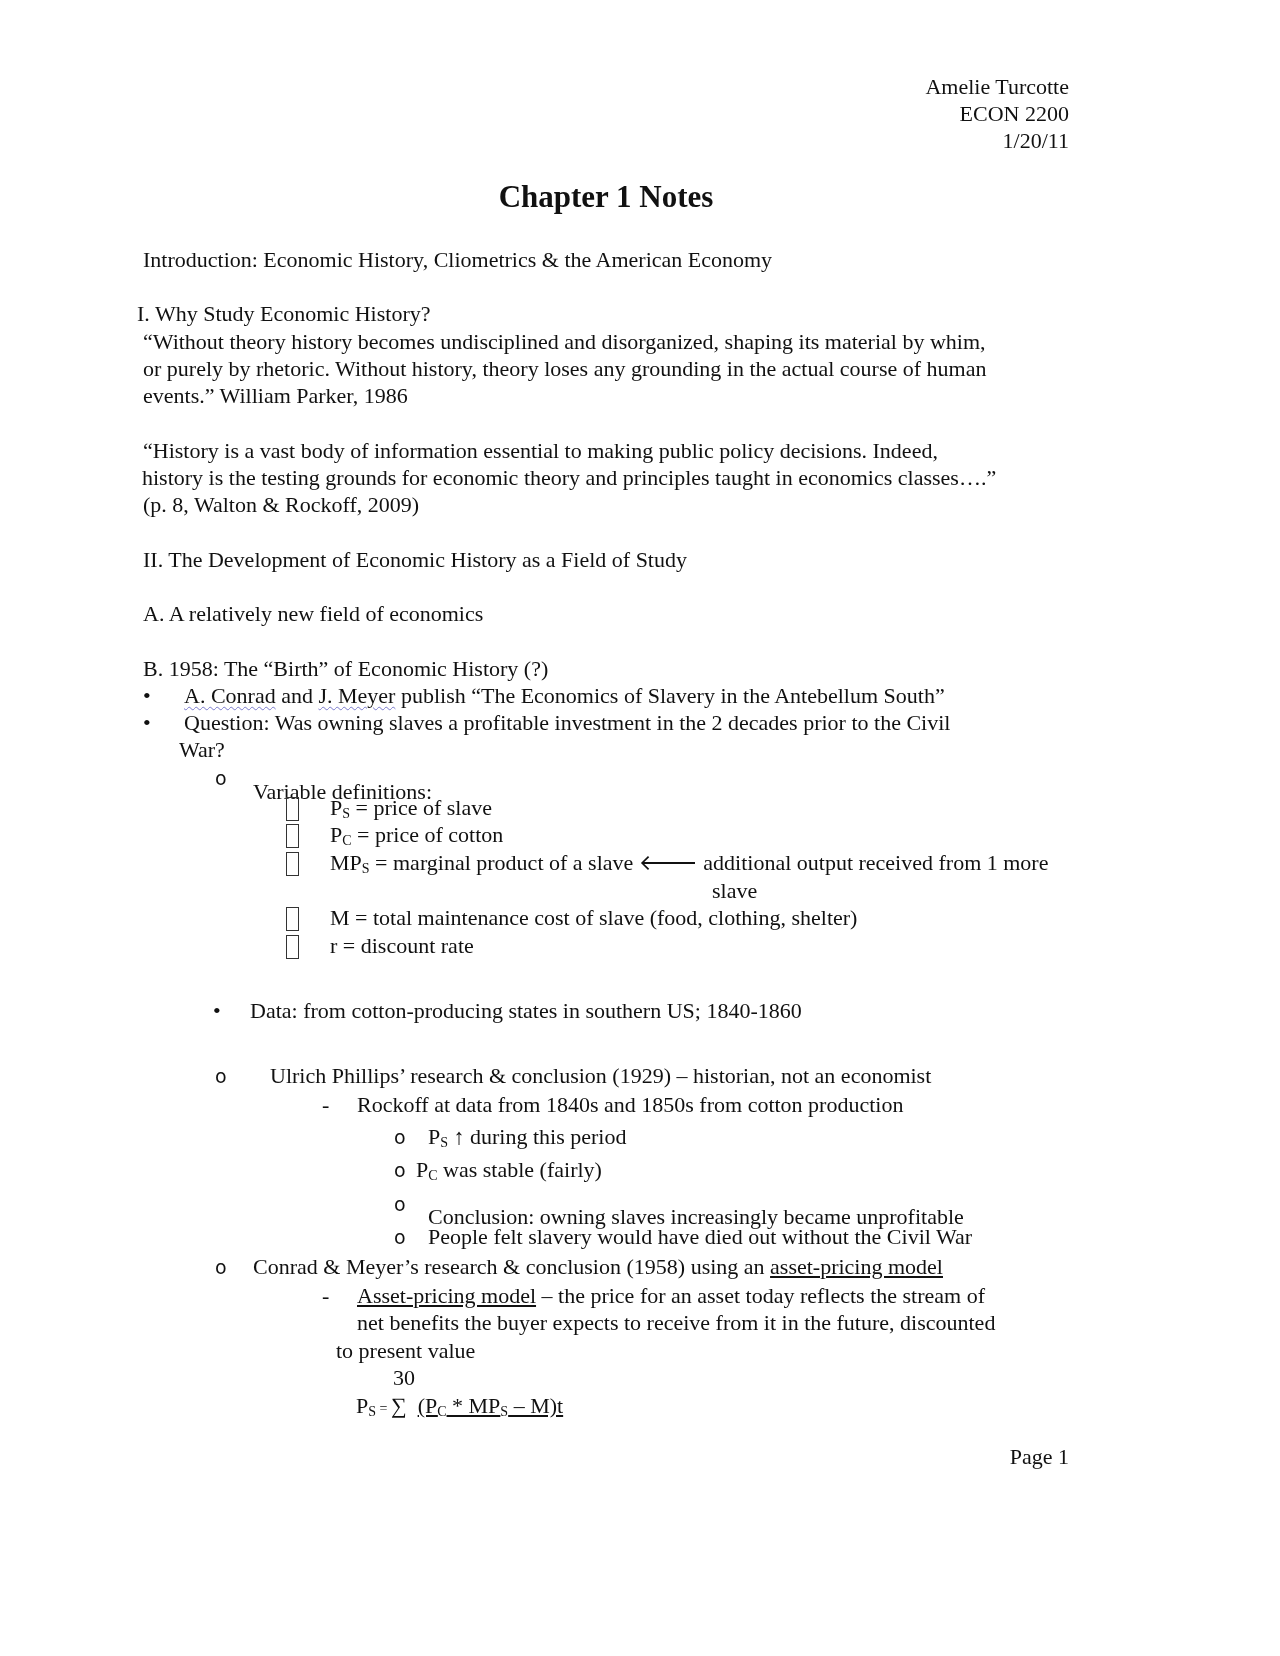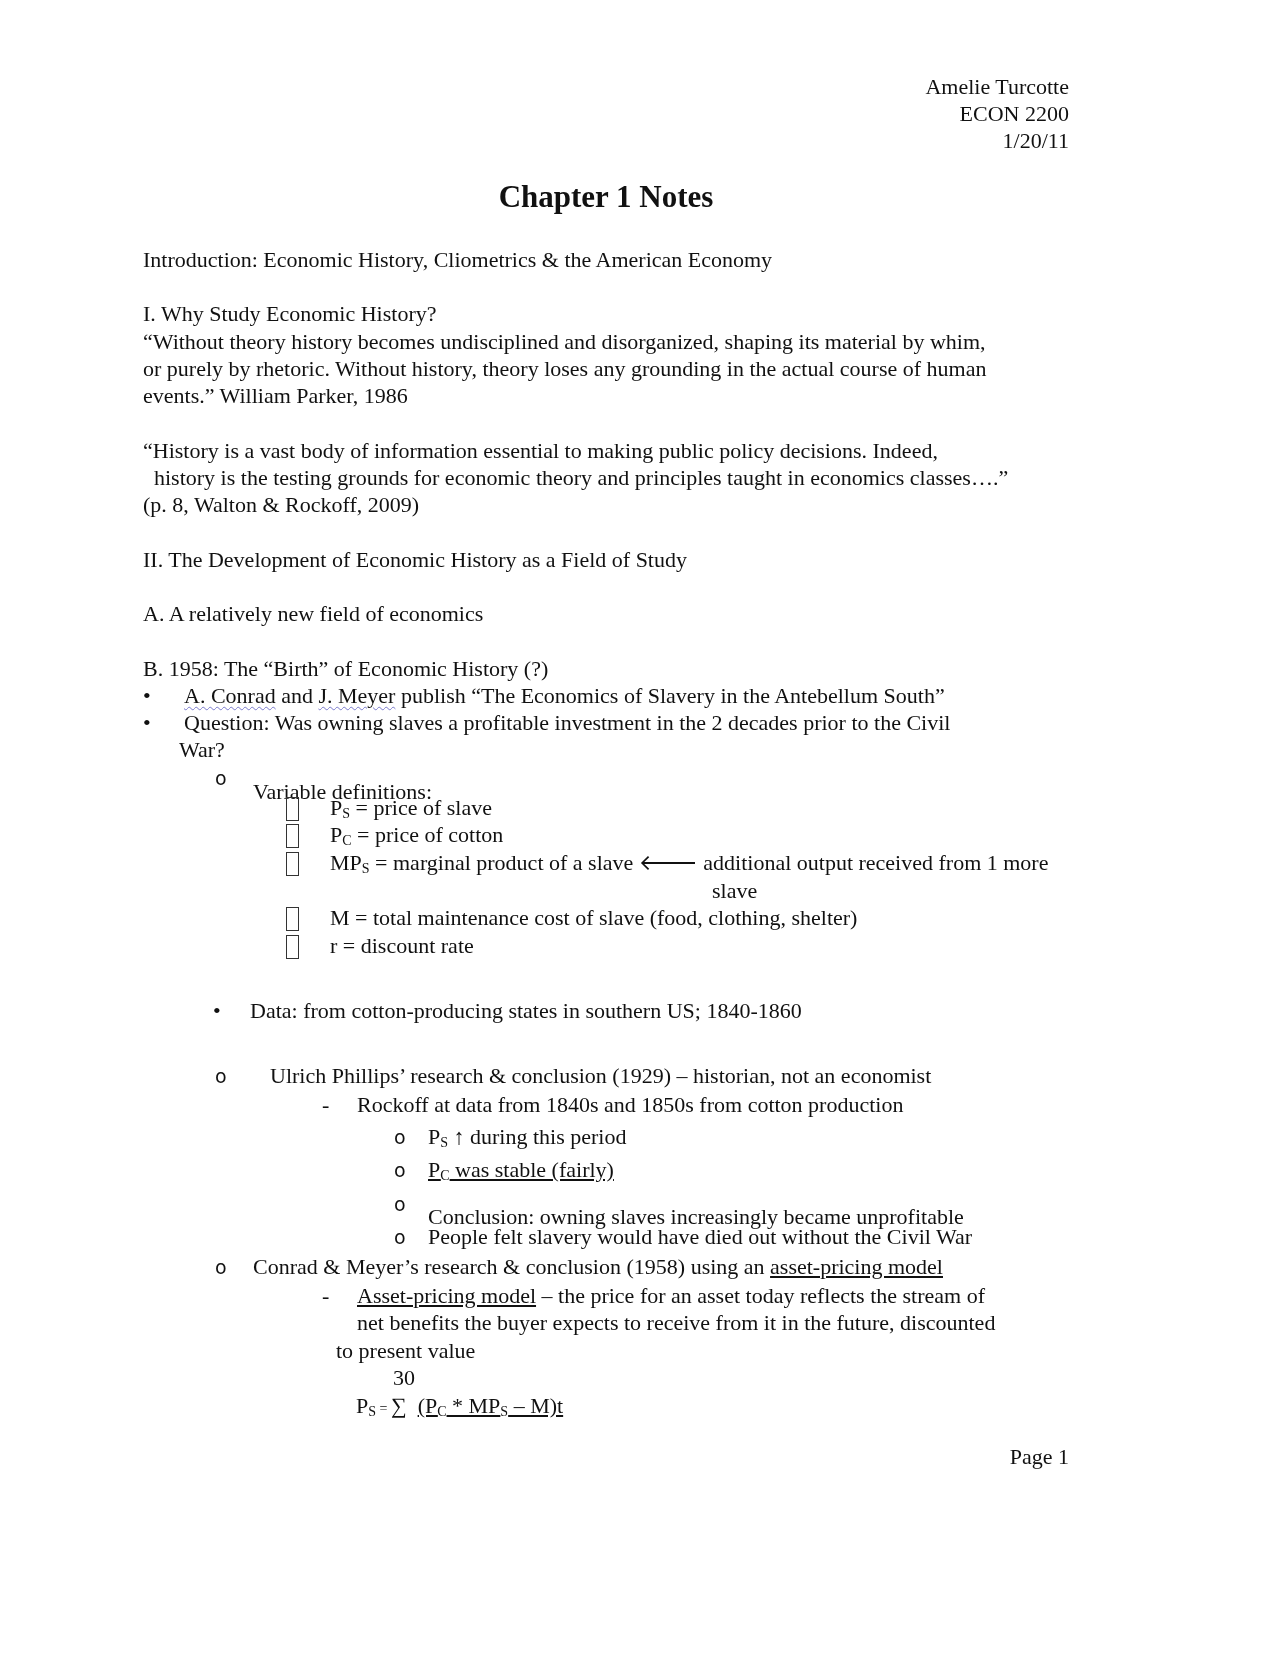--- a/index.html
+++ b/index.html
@@ -18,27 +18,27 @@
 <body>
 
 <div class="t r" style="right:211px; top:74px;">Amelie Turcotte</div>
 <div class="t r" style="right:211px; top:101px;">ECON 2200</div>
 <div class="t r" style="right:211px; top:128px;">1/20/11</div>
 
 <div class="t title" style="left:0; width:1212px; text-align:center; top:184px;">Chapter 1 Notes</div>
 
 <div class="t" style="left:143px; top:247px;">Introduction: Economic History, Cliometrics &amp; the American Economy</div>
 
-<div class="t" style="left:143px; top:301px;">I. Why Study Economic History?</div>
+<div class="t" style="left:137px; top:301px;">I. Why Study Economic History?</div>
 <div class="t" style="left:143px; top:329px;">“Without theory history becomes undisciplined and disorganized, shaping its material by whim,</div>
 <div class="t" style="left:143px; top:356px;">or purely by rhetoric. Without history, theory loses any grounding in the actual course of human</div>
 <div class="t" style="left:143px; top:383px;">events.” William Parker, 1986</div>
 
 <div class="t" style="left:143px; top:438px;">“History is a vast body of information essential to making public policy decisions. Indeed,</div>
-<div class="t" style="left:154px; top:465px;">history is the testing grounds for economic theory and principles taught in economics classes….”</div>
+<div class="t" style="left:142px; top:465px;">history is the testing grounds for economic theory and principles taught in economics classes….”</div>
 <div class="t" style="left:143px; top:492px;">(p. 8, Walton &amp; Rockoff, 2009)</div>
 
 <div class="t" style="left:143px; top:547px;">II. The Development of Economic History as a Field of Study</div>
 <div class="t" style="left:143px; top:601px;">A.  A relatively new field of economics</div>
 <div class="t" style="left:143px; top:656px;">B. 1958: The “Birth” of Economic History (?)</div>
 
 <span class="bullet" style="left:143px; top:683px;">•</span>
 <div class="t" style="left:184px; top:683px;">
   <span class="squig">A. Conrad</span><span> and </span><span class="squig">J. Meyer</span><span> publish “The Economics of Slavery in the Antebellum South”</span>
 </div>
@@ -72,21 +72,21 @@
 <span class="bullet" style="left:215px; top:1063px; font-family:'DejaVu Sans',sans-serif; font-size:19px;">o</span>
 <div class="t" style="left:270px; top:1063px;">Ulrich Phillips’ research &amp; conclusion (1929) – historian, not an economist</div>
 
 <span class="bullet" style="left:322px; top:1092px;">-</span>
 <div class="t" style="left:357px; top:1092px;">Rockoff at data from 1840s and 1850s from cotton production</div>
 
 <span class="bullet" style="left:394px; top:1124px; font-family:'DejaVu Sans',sans-serif; font-size:19px;">o</span>
 <div class="t" style="left:428px; top:1124px;"><span>P</span><span class="sub">S</span><span> ↑ during this period</span></div>
 
 <span class="bullet" style="left:394px; top:1157px; font-family:'DejaVu Sans',sans-serif; font-size:19px;">o</span>
-<div class="t" style="left:428px; top:1157px;text-decoration:underline;"><span>P</span><span class="sub">C</span><span> was stable (fairly)</span></div>
+<div class="t" style="left:416px; top:1157px;"><span>P</span><span class="sub">C</span><span> was stable (fairly)</span></div>
 
 <span class="bullet" style="left:394px; top:1191px; font-family:'DejaVu Sans',sans-serif; font-size:19px;">o</span>
 <div class="t" style="left:428px; top:1191px;margin-top:13px;">Conclusion: owning slaves increasingly became unprofitable</div>
 
 <span class="bullet" style="left:394px; top:1224px; font-family:'DejaVu Sans',sans-serif; font-size:19px;">o</span>
 <div class="t" style="left:428px; top:1224px;">People felt slavery would have died out without the Civil War</div>
 
 <span class="bullet" style="left:215px; top:1254px; font-family:'DejaVu Sans',sans-serif; font-size:19px;">o</span>
 <div class="t" style="left:253px; top:1254px;"><span>Conrad &amp; Meyer’s research &amp; conclusion (1958) using an </span><span class="u">asset-pricing model</span></div>
 

